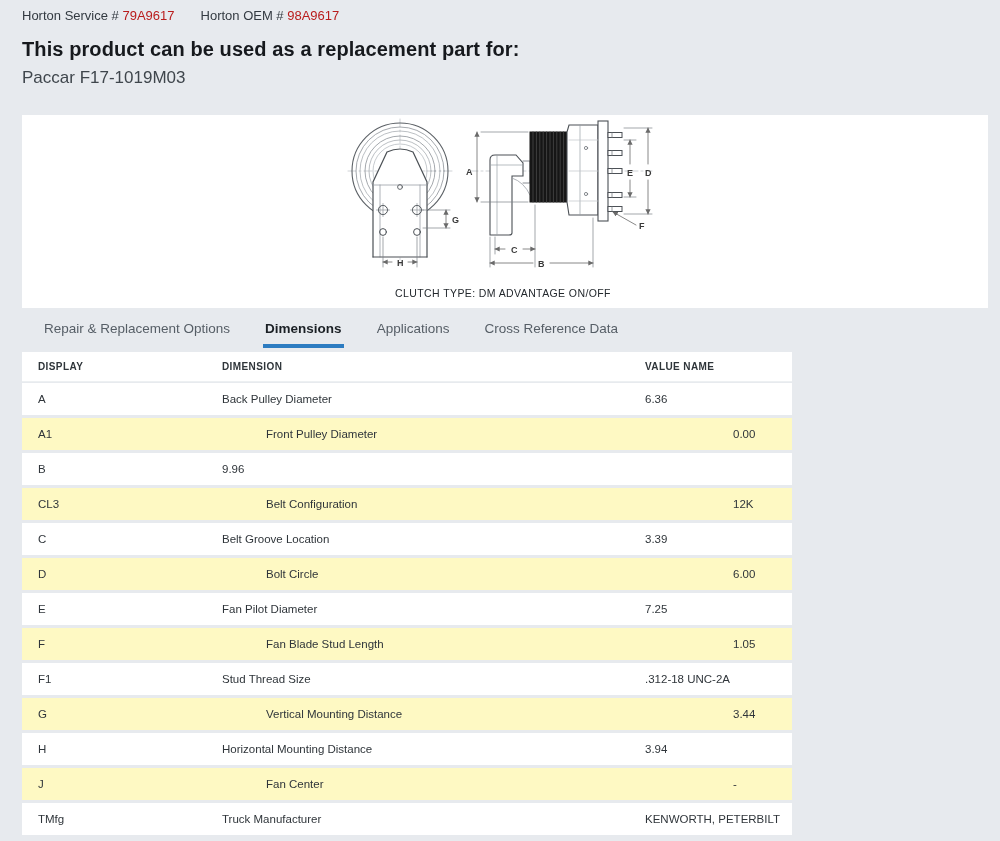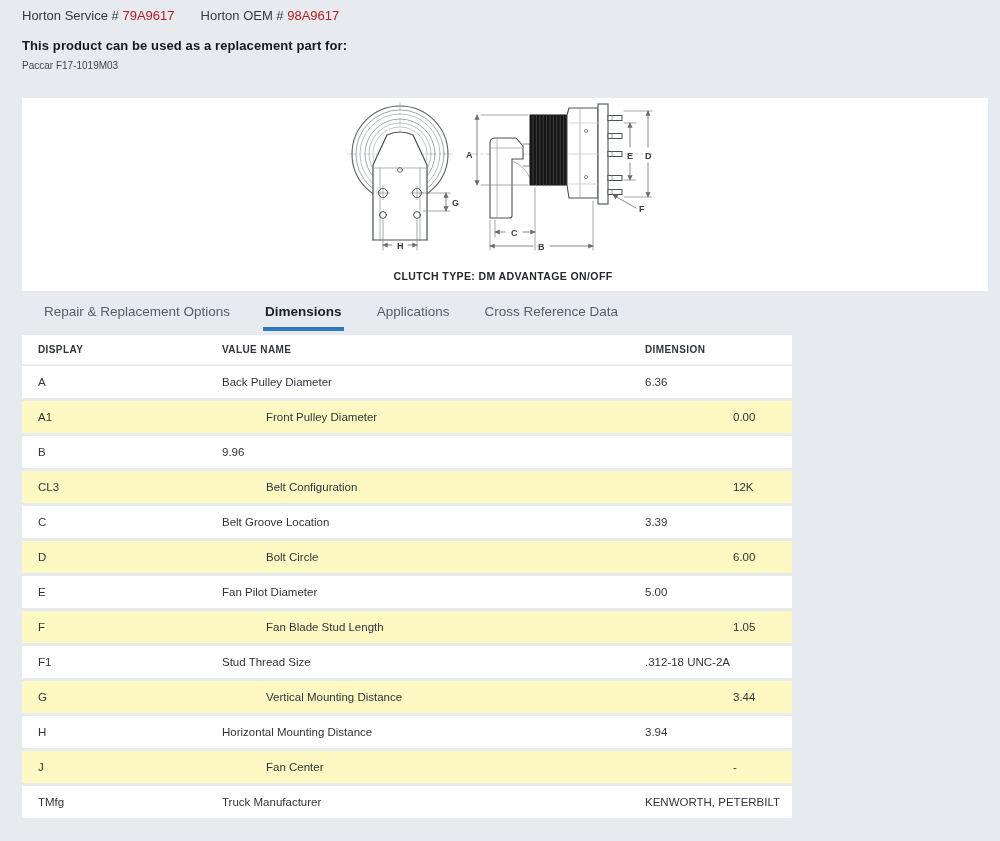--- a/index.html
+++ b/index.html
@@ -13,38 +13,38 @@
   .topline {
     margin:8px 0 0 22px;
     font-size:13px; color:#333a41;
   }
   .topline .group { margin-right:26px; }
   .topline a.partnum {
     color:#b91c1c; text-decoration:none; font-weight:bold; font-weight:normal;
   }
   .page-title {
     margin:15px 4px 0 22px;
-    font-size:13px; font-weight:bold; color:#16191d;
+    font-size:20px; font-weight:bold; color:#16191d;
     letter-spacing:0.1px;
   }
   .page-sub {
     margin:7px 0 0 22px;
-    font-size:10px; color:#3f464c;
+    font-size:17px; color:#3f464c;
   }
   .drawing-card {
     position:relative;
     margin:27px 0 0 22px;
     width:966px; height:193px;
     background:#ffffff;
   }
   .drawing-card svg { display:block; margin:2px auto 0; }
   .drawing-caption {
     position:absolute; bottom:9px; left:0; right:4px;
     text-align:center;
-    font-size:10.5px; font-weight:bold; color:#23282d;
+    font-size:10.5px; font-weight:normal; color:#23282d;
     letter-spacing:0.4px;
   }
   svg text.dimlabel {
     font-family:"Liberation Sans", sans-serif;
     font-size:9px; font-weight:bold; fill:#3a3a3a;
   }
   .tabs {
     margin-left:22px; width:966px;
     display:flex; align-items:flex-end;
     padding:13px 0 0 20px;
@@ -226,22 +226,22 @@
 <div class="tabs">
     <div class="tab">Repair &amp; Replacement Options</div>
     <div class="tab active">Dimensions</div>
     <div class="tab">Applications</div>
     <div class="tab">Cross Reference Data</div>
   </div>
 
 <div class="table">
   <div class="thead">
     <div>DISPLAY</div>
+    <div>DIMENSION</div>
     <div>VALUE NAME</div>
-    <div>DIMENSION</div>
   </div>
   <div>
       <div class="trow">
         <div>A</div>
         <div>Back Pulley Diameter</div>
         <div>6.36</div>
       </div>
       <div class="trow alt">
         <div>A1</div>
         <div>Front Pulley Diameter</div>
@@ -262,21 +262,21 @@
         <div>3.39</div>
       </div>
       <div class="trow alt">
         <div>D</div>
         <div>Bolt Circle</div>
         <div>6.00</div>
       </div>
       <div class="trow">
         <div>E</div>
         <div>Fan Pilot Diameter</div>
-        <div>5.00</div>
+        <div>7.25</div>
       </div>
       <div class="trow alt">
         <div>F</div>
         <div>Fan Blade Stud Length</div>
         <div>1.05</div>
       </div>
       <div class="trow">
         <div>F1</div>
         <div>Stud Thread Size</div>
         <div>.312-18 UNC-2A</div>

